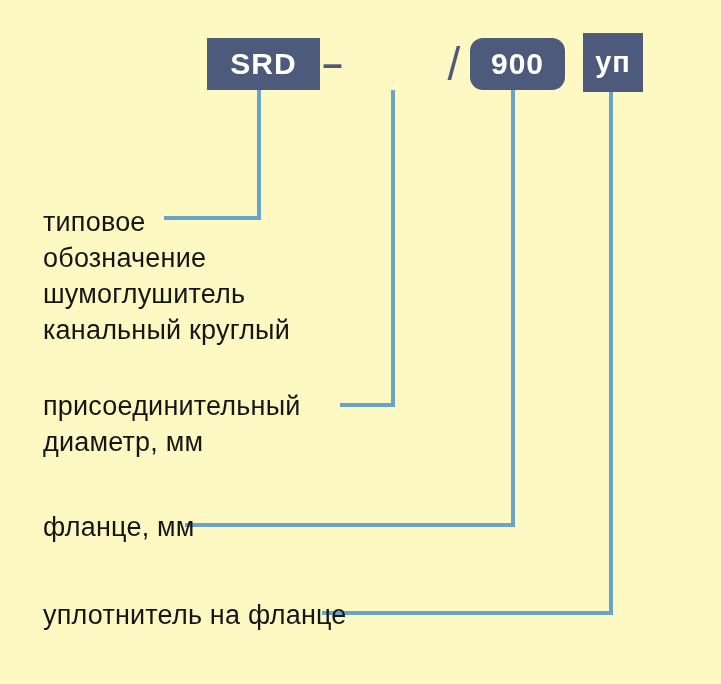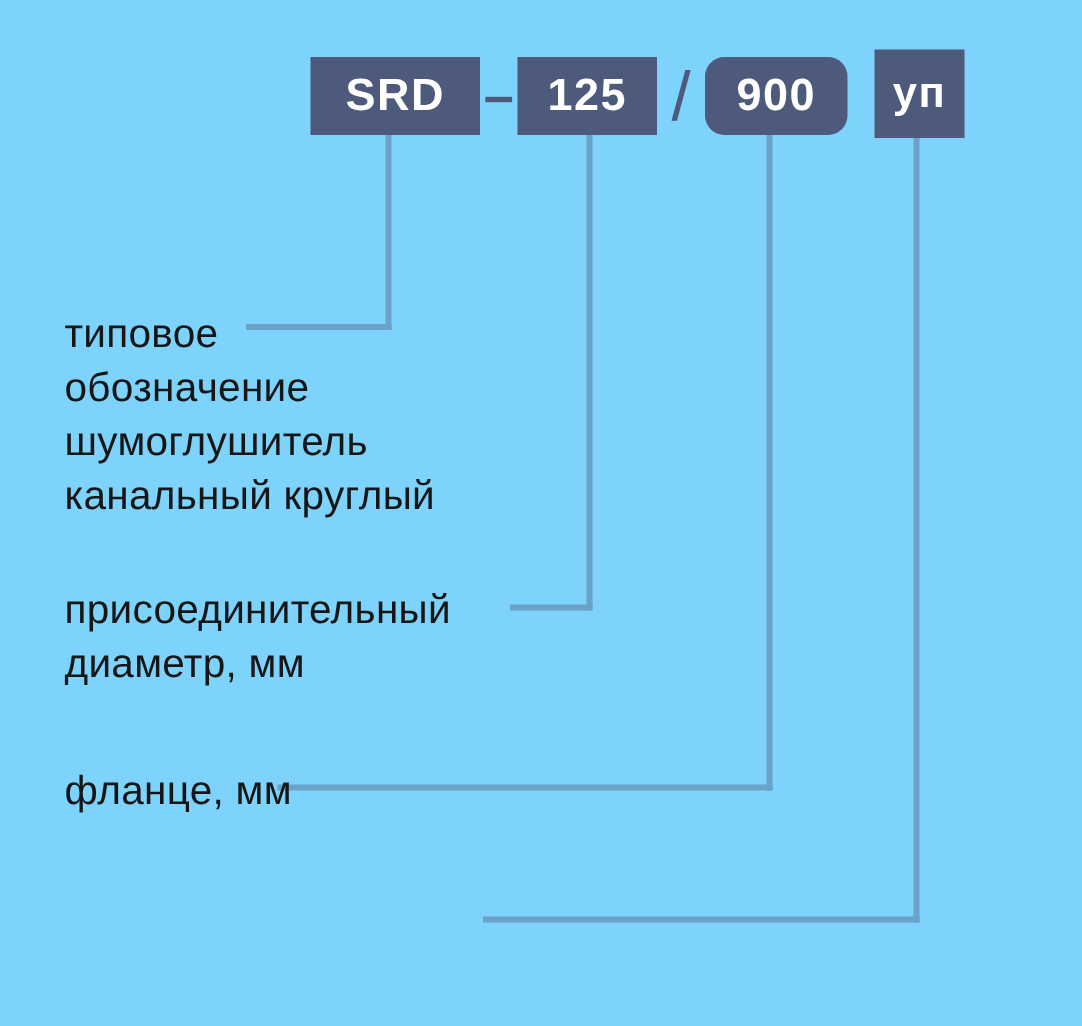--- a/index.html
+++ b/index.html
@@ -5,21 +5,21 @@
   * { margin: 0; padding: 0; box-sizing: border-box; }
   html, body { background: #ffffff; }
   body {
     font-family: "Liberation Sans", "DejaVu Sans", sans-serif;
     -webkit-font-smoothing: antialiased;
   }
   .stage {
     position: relative;
     width: 721px;
     height: 684px;
-    background: #7dd3fc;
+    background: #fef9c3;
     overflow: hidden;
   }
   
   .code-box {
     position: absolute;
     top: 38px;
     height: 52px;
     background: #4d5a7c;
     color: #ffffff;
     display: flex;
@@ -73,21 +73,20 @@
 </style>
 </head>
 <body>
 
 <div class="stage">
 
   <div class="code-box series">SRD</div>
 
   <div class="sep dash">–</div>
 
-  <div class="code-box diameter">125</div>
 
   <div class="sep slash">/</div>
 
   <div class="code-box length">900</div>
 
   <div class="code-box seal">уп</div>
 
   <div class="connector c-series"></div>
   <div class="connector c-diameter"></div>
   <div class="connector c-length"></div>
@@ -96,14 +95,15 @@
   <div class="callout series">типовое
 обозначение
 шумоглушитель
 канальный круглый</div>
 
   <div class="callout diameter">присоединительный
 диаметр, мм</div>
 
   <div class="callout length">фланце, мм</div>
 
+  <div class="callout seal">уплотнитель на фланце</div>
 
 </div>
 
 </body></html>

